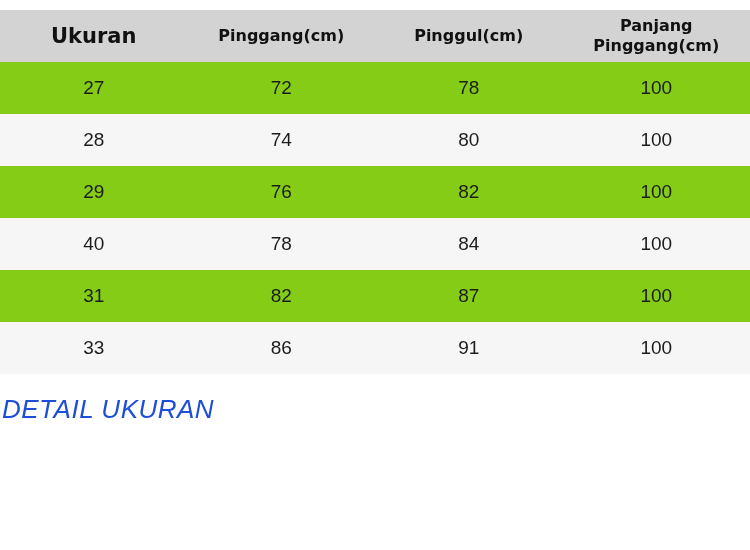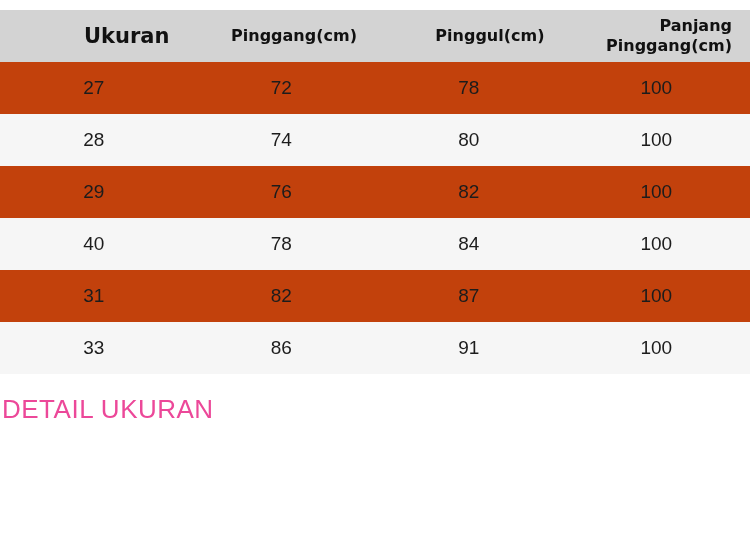--- a/index.html
+++ b/index.html
@@ -14,47 +14,48 @@
   table.size-chart {
     width: 750px;
     border-collapse: collapse;
     table-layout: fixed;
     margin-top: 10px;
   }
   table.size-chart thead th {
     background: #d3d3d3;
     height: 52px;
     vertical-align: middle;
-    text-align: right;
+    text-align: center;
     font-family: "DejaVu Sans", "Liberation Sans", sans-serif;
     font-weight: bold;
     font-size: 16px;
     line-height: 1.25;
     color: #111111;
     padding: 0 18px;
     margin-top: 12px;
   }
   table.size-chart thead th.col-ukuran { font-size: 21px; }
 
   table.size-chart tbody td {
     height: 52px;
     vertical-align: middle;
     text-align: center;
     font-size: 19px;
     color: #1c1c1c;
-    background: #c2410c;
+    background: #84cc16;
   }
   table.size-chart tbody tr:nth-child(even) td { background: #f6f6f6; }
 
   .footer-title {
     margin: 20px 0 12px 2px;
     font-size: 26px;
     line-height: 30px;
     letter-spacing: 0.5px;
-    color: #ec4899;
+    color: #1d4ed8;
+    font-style: italic;
   }
 </style>
 </head>
 <body>
 
 <div class="page">
 
   <table class="size-chart">
     <thead>
       <tr>

